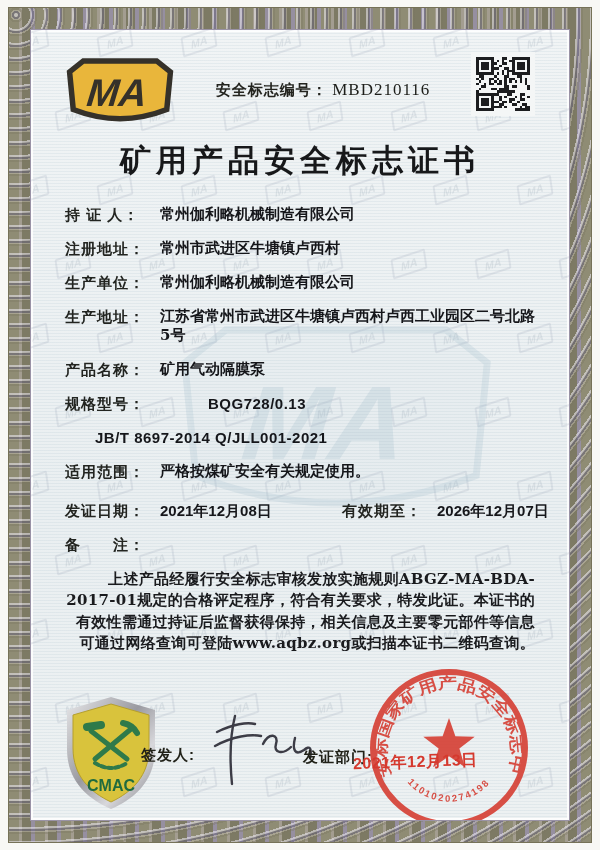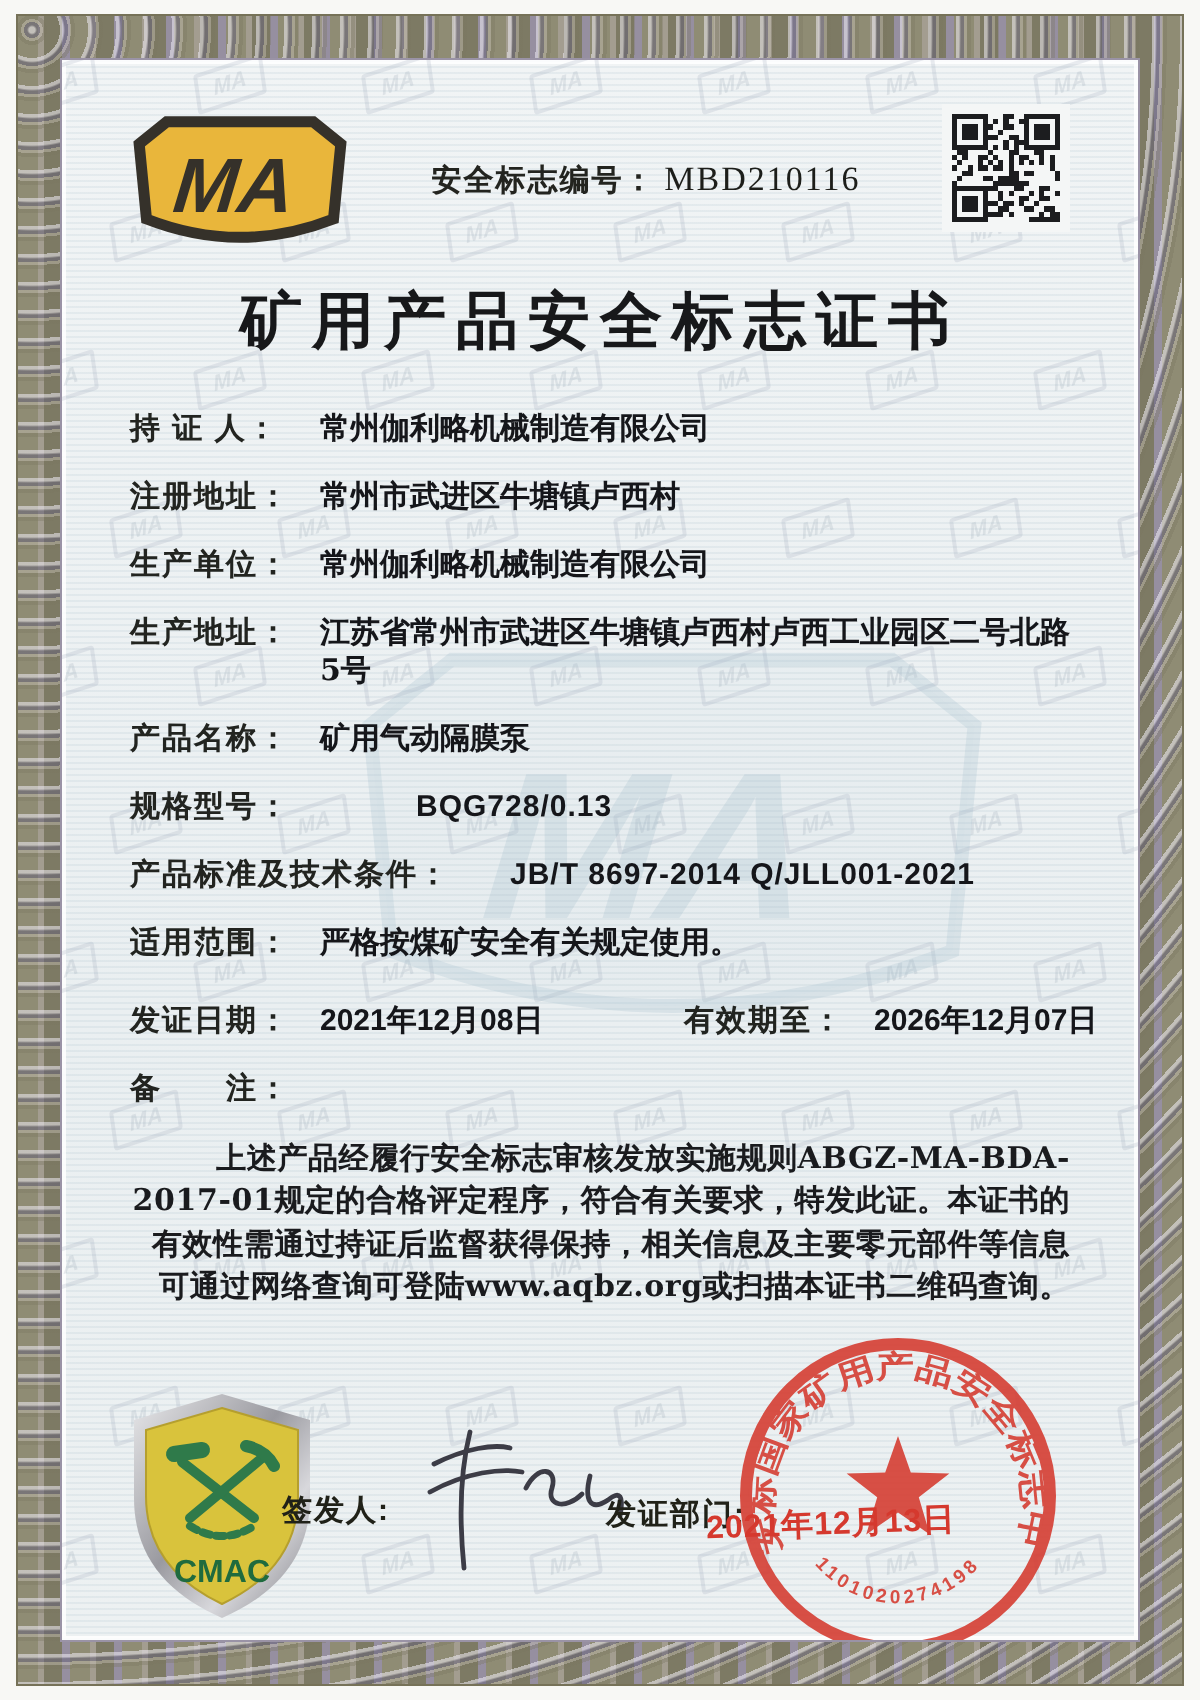--- a/index.html
+++ b/index.html
@@ -451,21 +451,20 @@
           </div>
           <div class="frow">
             <span class="flabel">产品名称：</span>
             <span class="fvalue">矿用气动隔膜泵</span>
           </div>
           <div class="frow">
             <span class="flabel">规格型号：</span>
             <span class="fvalue mono-val">BQG728/0.13</span>
           </div>
           <div class="frow wide">
-            <span class="flabel">产品标准及技术条件：</span>
             <span class="fvalue">JB/T 8697-2014  Q/JLL001-2021</span>
           </div>
           <div class="frow">
             <span class="flabel">适用范围：</span>
             <span class="fvalue">严格按煤矿安全有关规定使用。</span>
           </div>
 
           <div class="frow dates">
             <span class="flabel">发证日期：</span>
             <span class="fvalue">2021年12月08日</span>

